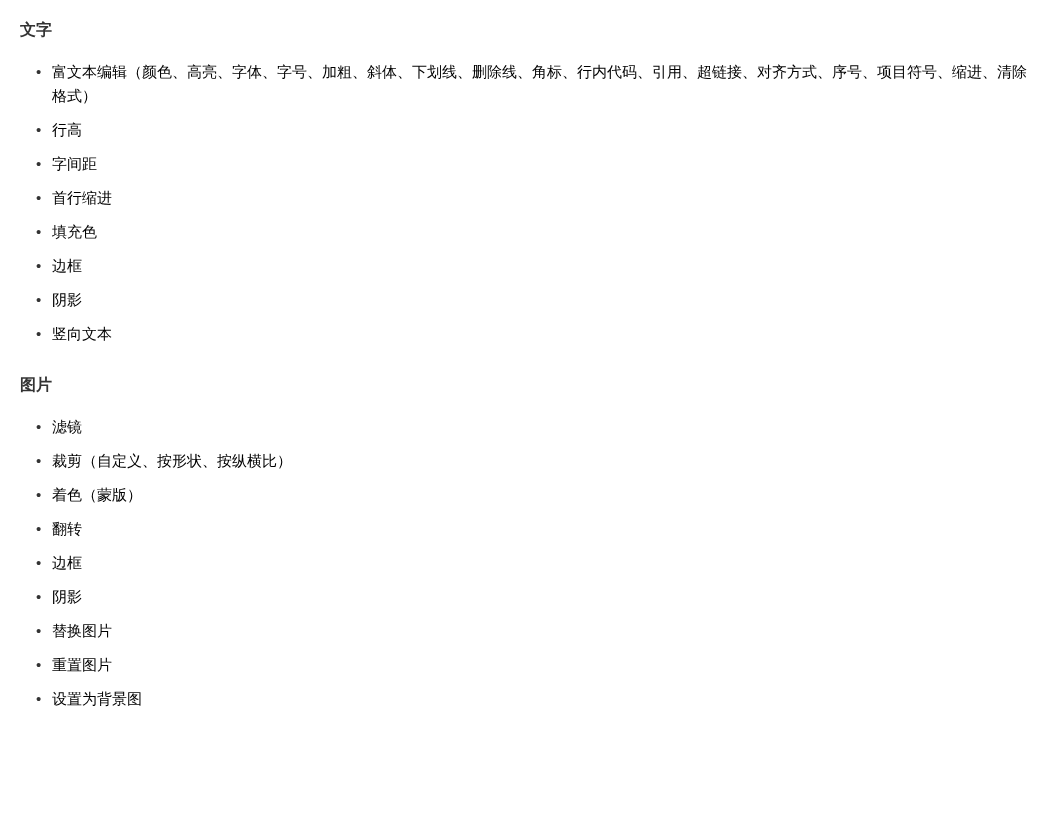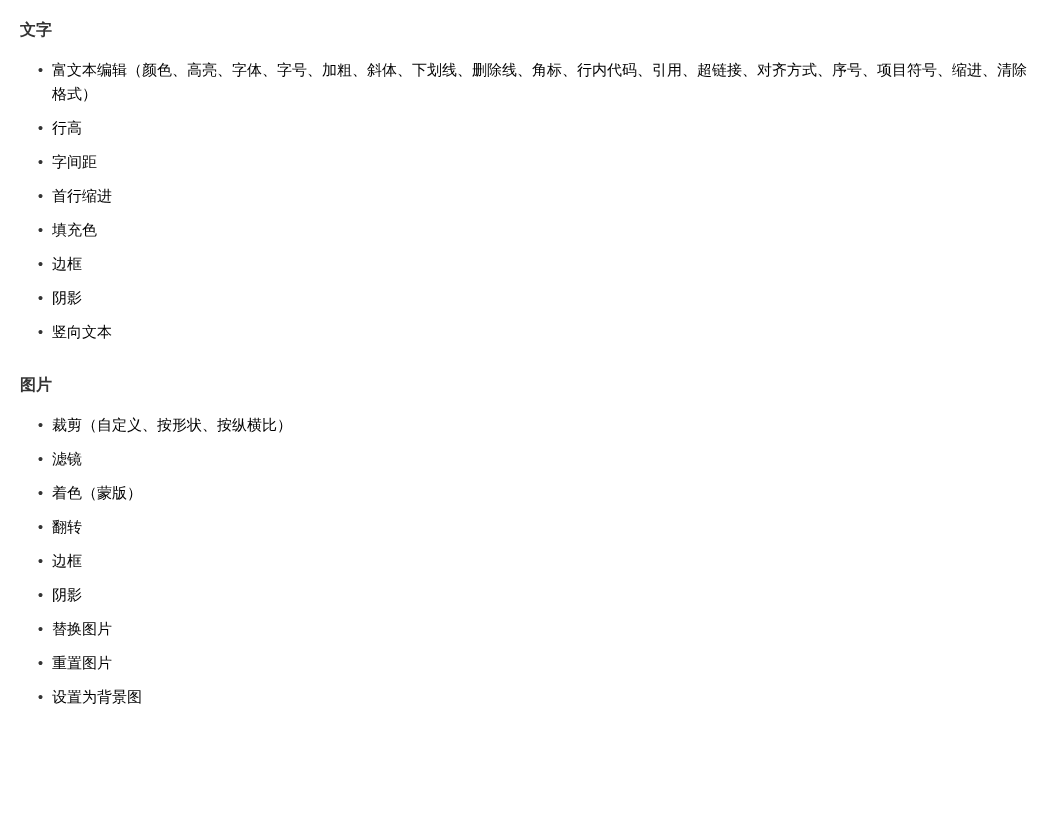--- a/index.html
+++ b/index.html
@@ -1,19 +1,18 @@
 <!DOCTYPE html>
 <html><head>
   <meta charset="utf-8">
   <style>
     * {
       margin: 0;
       padding: 0;
       box-sizing: border-box;
-      font-family: Liberation Mono, monospace;
     }
     body {
       font-family: -apple-system, BlinkMacSystemFont, "Segoe UI", "PingFang SC", "Hiragino Sans GB", "Microsoft YaHei", sans-serif;
       background: #ffffff;
       color: #333333;
       padding: 20px;
       width: 1061px;
     }
     .section {
       margin-bottom: 24px;
@@ -56,22 +55,22 @@
     <li>填充色</li>
     <li>边框</li>
     <li>阴影</li>
     <li>竖向文本</li>
   </ul>
 </div>
 
 <div class="section">
   <div class="section-title">图片</div>
   <ul>
+    <li>滤镜</li>
     <li>裁剪（自定义、按形状、按纵横比）</li>
-    <li>滤镜</li>
     <li>着色（蒙版）</li>
     <li>翻转</li>
     <li>边框</li>
     <li>阴影</li>
     <li>替换图片</li>
     <li>重置图片</li>
     <li>设置为背景图</li>
   </ul>
 </div>
 

